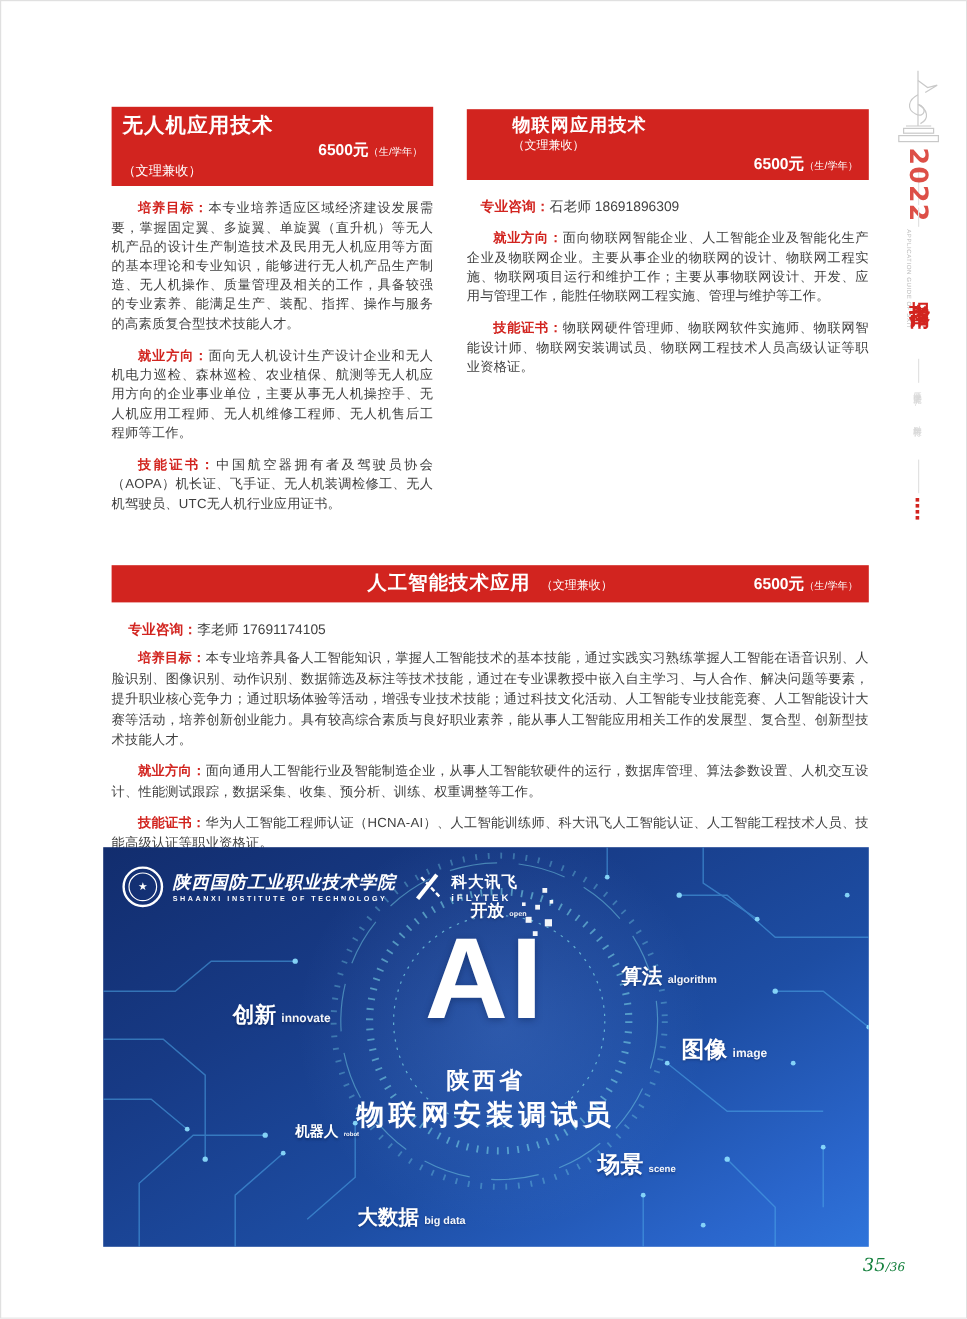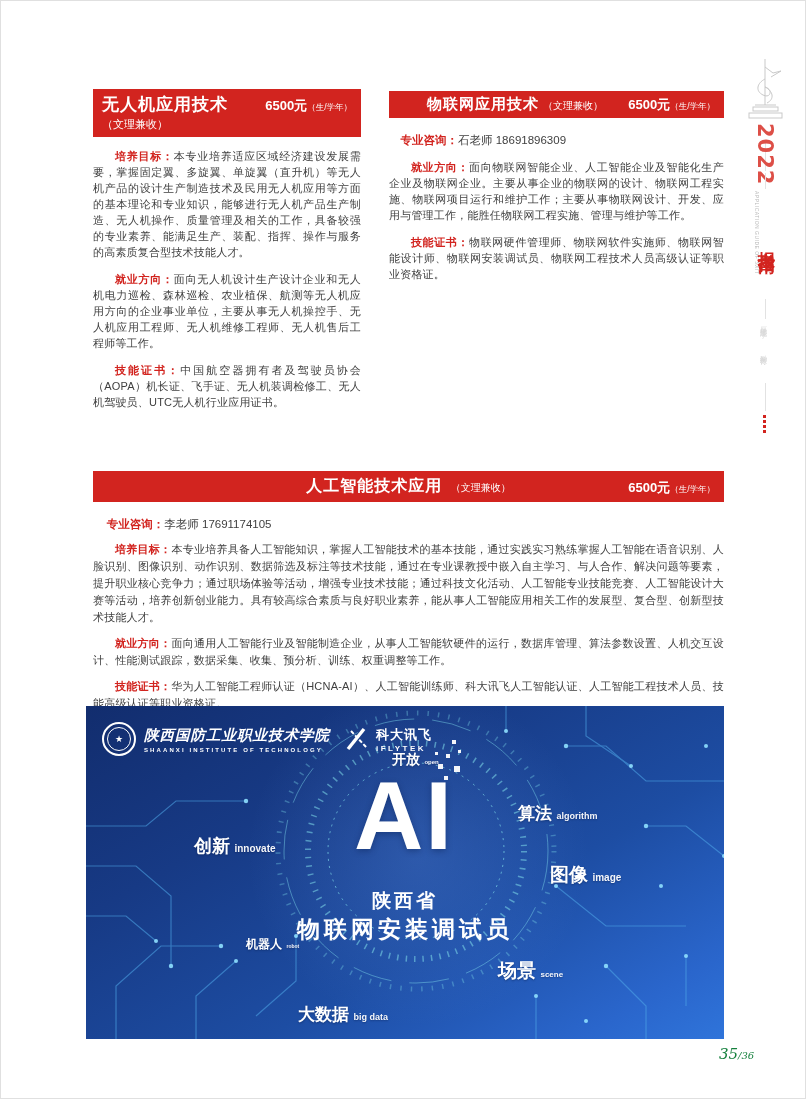--- a/index.html
+++ b/index.html
@@ -9,21 +9,21 @@
     position:relative; width:806px; height:1099px; background:#ffffff;
     border:1px solid #e0e0e0; overflow:hidden;
   }
   
   .col { position:absolute; }
   .col-left  { left:92px;  top:88px;  width:268px; }
   .col-right { left:388px; top:90px;  width:335px; }
   .col-full  { left:92px;  top:470px; width:631px; }
 
   .banner { background:#d2241f; color:#ffffff; padding:4px 9px 5px 9px; }
-  .banner-row { display:flex; align-items:baseline; }
+  .banner-row { display:flex; align-items:baseline;flex-direction:column; }
   .banner-title { font-size:17px; font-weight:bold; letter-spacing:1px; }
   .banner-sub { font-size:10px; margin-left:4px; }
   .banner-sub2 { font-size:11px; display:block; margin-top:1px; }
   .banner-price { margin-left:auto; white-space:nowrap; }
   .price-num { font-size:13px; font-weight:bold; }
   .price-unit { font-size:8.5px; }
 
   .banner-slim { padding:4px 9px; }
   .banner-slim .banner-title { font-size:15px;margin-left:29px; }
 
@@ -216,21 +216,21 @@
         <div class="ifly-text">
           <div class="ifly-cn">科大讯飞</div>
           <div class="ifly-en">iFLYTEK</div>
         </div>
       </div>
     </div>
 
     <div class="kw" style="left:306px; top:44px;"><span class="kw-cn" style="font-size:14px;">开放</span> <span class="kw-en" style="font-size:6px;">open</span></div>
     <div class="kw" style="left:108px; top:128px;"><span class="kw-cn" style="font-size:18px;">创新</span> <span class="kw-en" style="font-size:10px;">innovate</span></div>
     <div class="kw" style="left:432px; top:96px;"><span class="kw-cn" style="font-size:17px;">算法</span> <span class="kw-en" style="font-size:9px;">algorithm</span></div>
-    <div class="kw" style="left:464px; top:156px;text-align:center;"><span class="kw-cn" style="font-size:19px;">图像</span> <span class="kw-en" style="font-size:10px;">image</span></div>
+    <div class="kw" style="left:482px; top:156px;text-align:center;"><span class="kw-cn" style="font-size:19px;">图像</span> <span class="kw-en" style="font-size:10px;">image</span></div>
     <div class="kw" style="left:160px; top:228px;"><span class="kw-cn" style="font-size:12px;">机器人</span> <span class="kw-en" style="font-size:5px;">robot</span></div>
     <div class="kw" style="left:212px; top:270px;margin-top:27px;"><span class="kw-cn" style="font-size:17px;">大数据</span> <span class="kw-en" style="font-size:9px;">big data</span></div>
     <div class="kw" style="left:412px; top:252px;"><span class="kw-cn" style="font-size:19px;">场景</span> <span class="kw-en" style="font-size:8px;">scene</span></div>
 
     <div class="hero-ai">AI</div>
     <div class="hero-prov">陕西省</div>
     <div class="hero-acad">物联网安装调试员</div>
   </div>
 
   <svg class="statue" width="45" height="80" viewBox="0 0 45 80">

